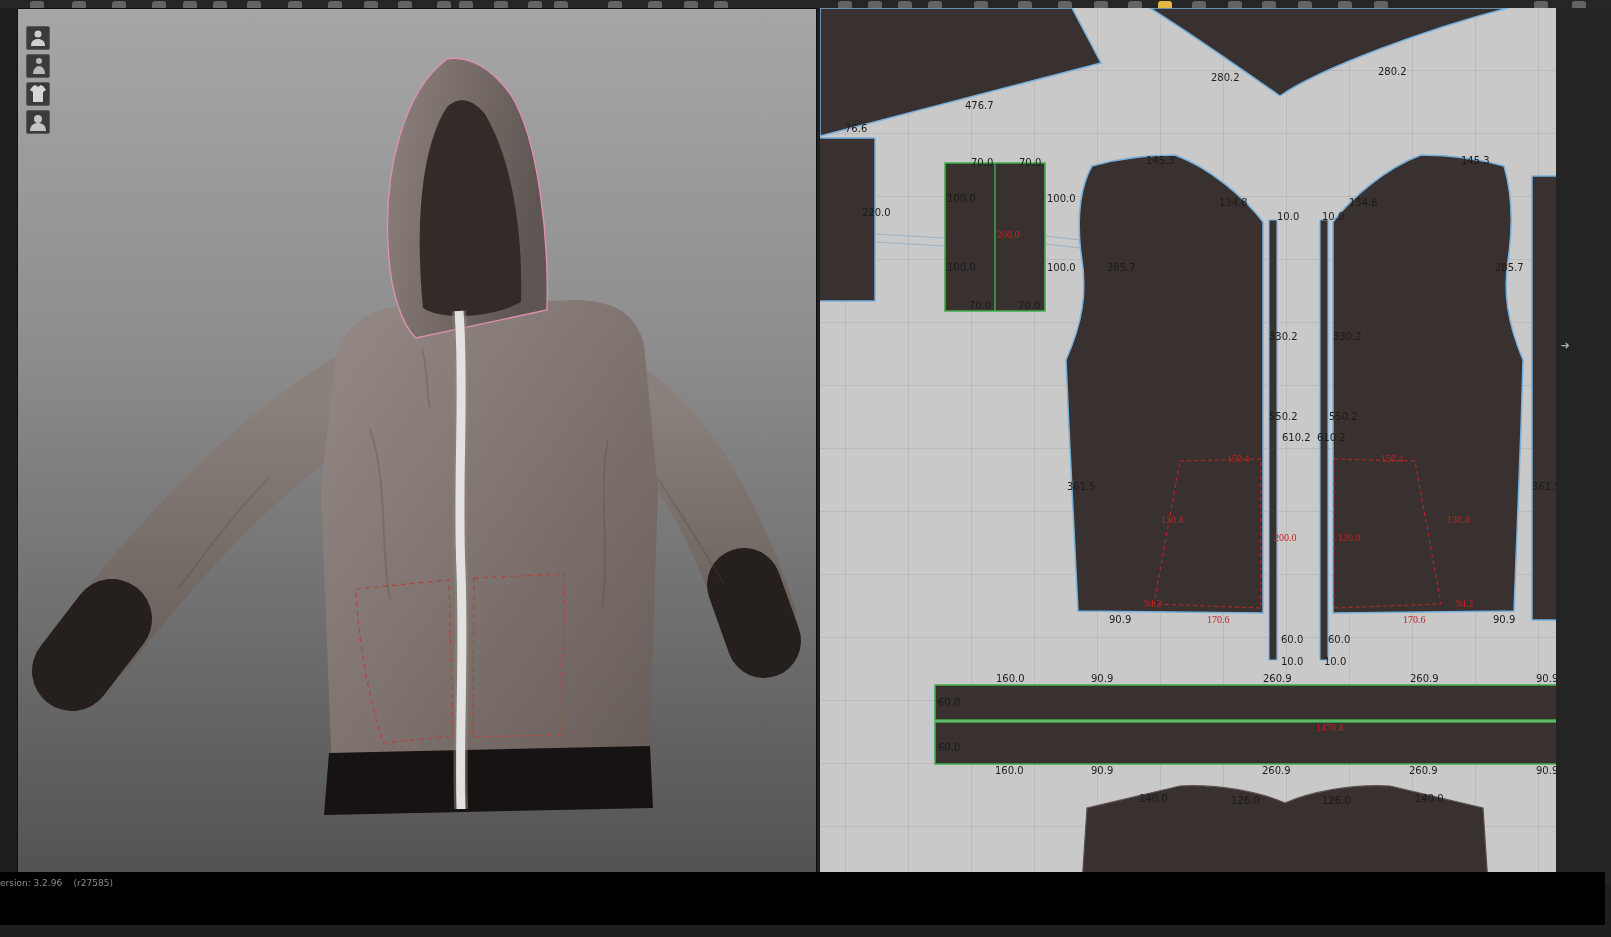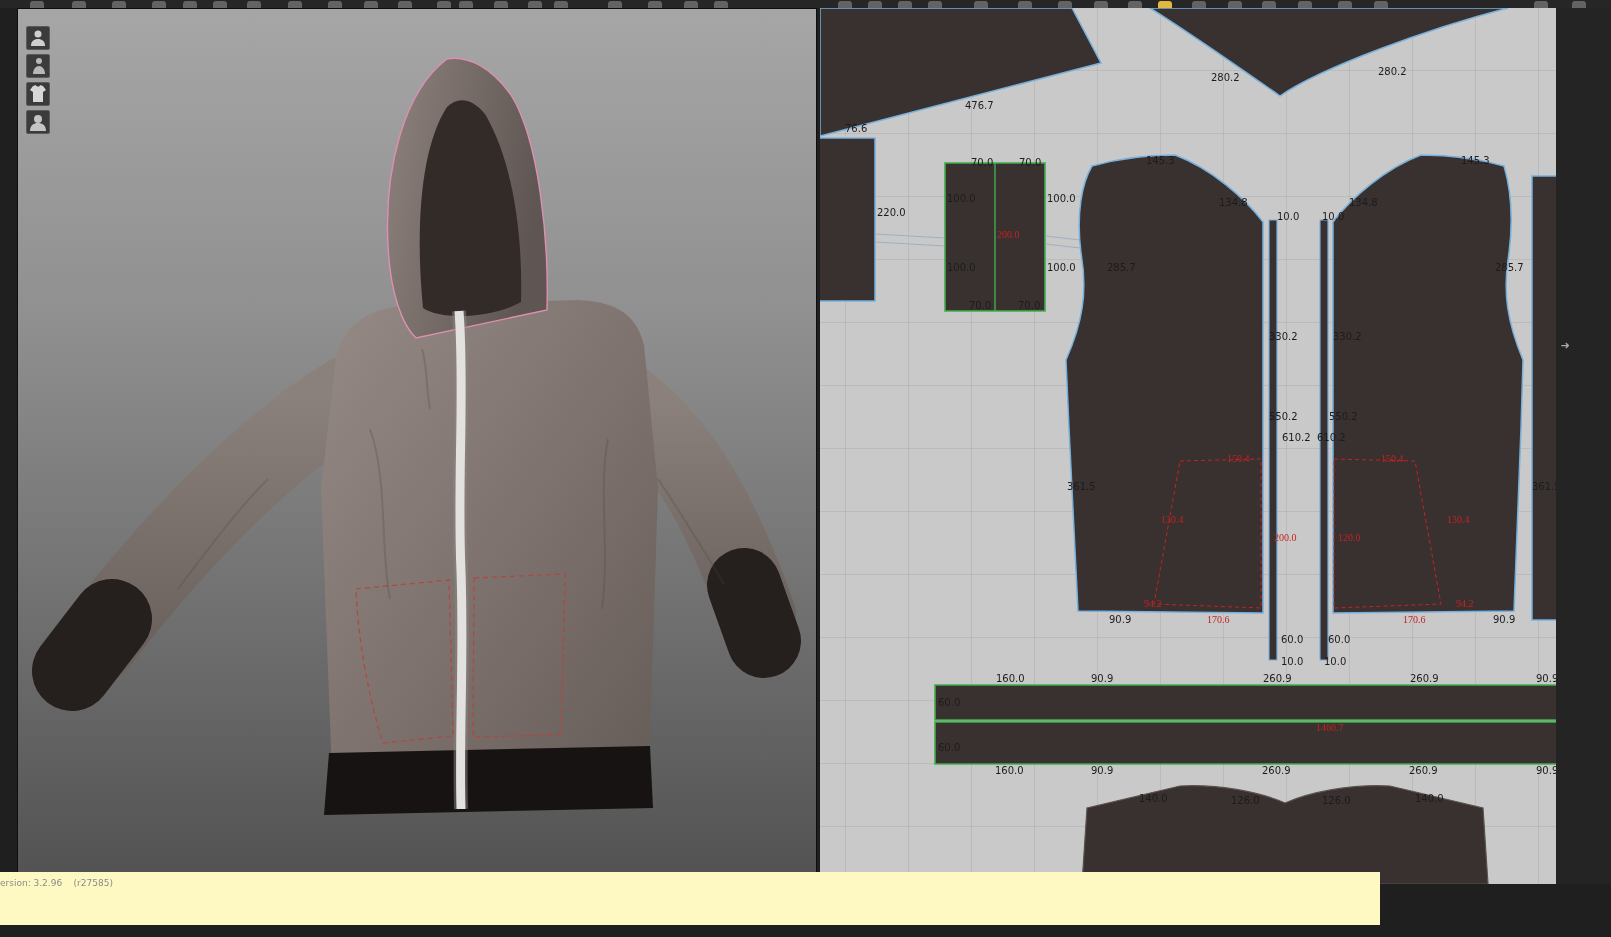--- a/index.html
+++ b/index.html
@@ -33,21 +33,21 @@
                          linear-gradient(to bottom, rgba(0,0,0,0.07) 1px, transparent 1px);
         background-size:63px 63px;background-position:25px 62px;overflow:hidden;}
   .vp2d svg{position:absolute;left:0;top:0;}
   .meas{position:absolute;font-size:10px;line-height:11px;color:var(--measure-black);white-space:nowrap;}
   .meas.red{color:var(--measure-red);font-family:Liberation Serif, serif;}
 
   .right-strip{position:absolute;left:1556px;top:8px;width:55px;height:876px;background:#242424;}
   .arrow-btn{position:absolute;left:1px;top:330px;width:16px;height:16px;color:#aaa;
              font-size:11px;line-height:16px;text-align:center;cursor:pointer;}
 
-  .status-bar{position:absolute;left:0;top:872px;width:1380px;height:53px;background:#fef9c3;}
+  .status-bar{position:absolute;left:0;top:872px;width:1605px;height:53px;background:#000000;}
   .status-text{position:absolute;left:0;top:6px;font-size:9px;color:#8b8b8b;white-space:pre;}
 </style>
 </head>
 <body>
 
 <div>
 
   <div class="top-toolbar">
       <div class="tb-icon" style="left: 30px;"></div>
       <div class="tb-icon" style="left: 72px;"></div>
@@ -209,21 +209,21 @@
         <span class="meas" style="left: 151px; top: 149px;">70.0</span>
         <span class="meas" style="left: 199px; top: 149px;">70.0</span>
         <span class="meas" style="left: 326px; top: 147px;">145.3</span>
         <span class="meas" style="left: 641px; top: 147px;">145.3</span>
         <span class="meas" style="left: 127px; top: 185px;">100.0</span>
         <span class="meas" style="left: 227px; top: 185px;">100.0</span>
         <span class="meas" style="left: 399px; top: 189px;">134.8</span>
         <span class="meas" style="left: 529px; top: 189px;">134.8</span>
         <span class="meas" style="left: 457px; top: 203px;">10.0</span>
         <span class="meas" style="left: 502px; top: 203px;">10.0</span>
-        <span class="meas" style="left: 57px; top: 199px;">220.0</span>
+        <span class="meas" style="left: 42px; top: 199px;">220.0</span>
         <span class="meas red" style="left: 177px; top: 221px;">200.0</span>
         <span class="meas" style="left: 127px; top: 254px;">100.0</span>
         <span class="meas" style="left: 227px; top: 254px;">100.0</span>
         <span class="meas" style="left: 287px; top: 254px;">285.7</span>
         <span class="meas" style="left: 675px; top: 254px;">285.7</span>
         <span class="meas" style="left: 149px; top: 292px;">70.0</span>
         <span class="meas" style="left: 198px; top: 292px;">70.0</span>
         <span class="meas" style="left: 449px; top: 323px;">330.2</span>
         <span class="meas" style="left: 513px; top: 323px;">330.2</span>
         <span class="meas" style="left: 449px; top: 403px;">550.2</span>
@@ -247,21 +247,21 @@
         <span class="meas" style="left: 461px; top: 626px;">60.0</span>
         <span class="meas" style="left: 508px; top: 626px;">60.0</span>
         <span class="meas" style="left: 461px; top: 648px;">10.0</span>
         <span class="meas" style="left: 504px; top: 648px;">10.0</span>
         <span class="meas" style="left: 176px; top: 665px;">160.0</span>
         <span class="meas" style="left: 271px; top: 665px;">90.9</span>
         <span class="meas" style="left: 443px; top: 665px;">260.9</span>
         <span class="meas" style="left: 590px; top: 665px;">260.9</span>
         <span class="meas" style="left: 716px; top: 665px;">90.9</span>
         <span class="meas" style="left: 118px; top: 689px;">60.0</span>
-        <span class="meas red" style="left: 496px; top: 714px;">1460.7</span>
+        <span class="meas red" style="left: 496px; top: 714px;">1470.4</span>
         <span class="meas" style="left: 118px; top: 734px;">60.0</span>
         <span class="meas" style="left: 175px; top: 757px;">160.0</span>
         <span class="meas" style="left: 271px; top: 757px;">90.9</span>
         <span class="meas" style="left: 442px; top: 757px;">260.9</span>
         <span class="meas" style="left: 589px; top: 757px;">260.9</span>
         <span class="meas" style="left: 716px; top: 757px;">90.9</span>
         <span class="meas" style="left: 319px; top: 785px;">140.0</span>
         <span class="meas" style="left: 411px; top: 787px;">126.0</span>
         <span class="meas" style="left: 502px; top: 787px;">126.0</span>
         <span class="meas" style="left: 595px; top: 785px;">140.0</span>

